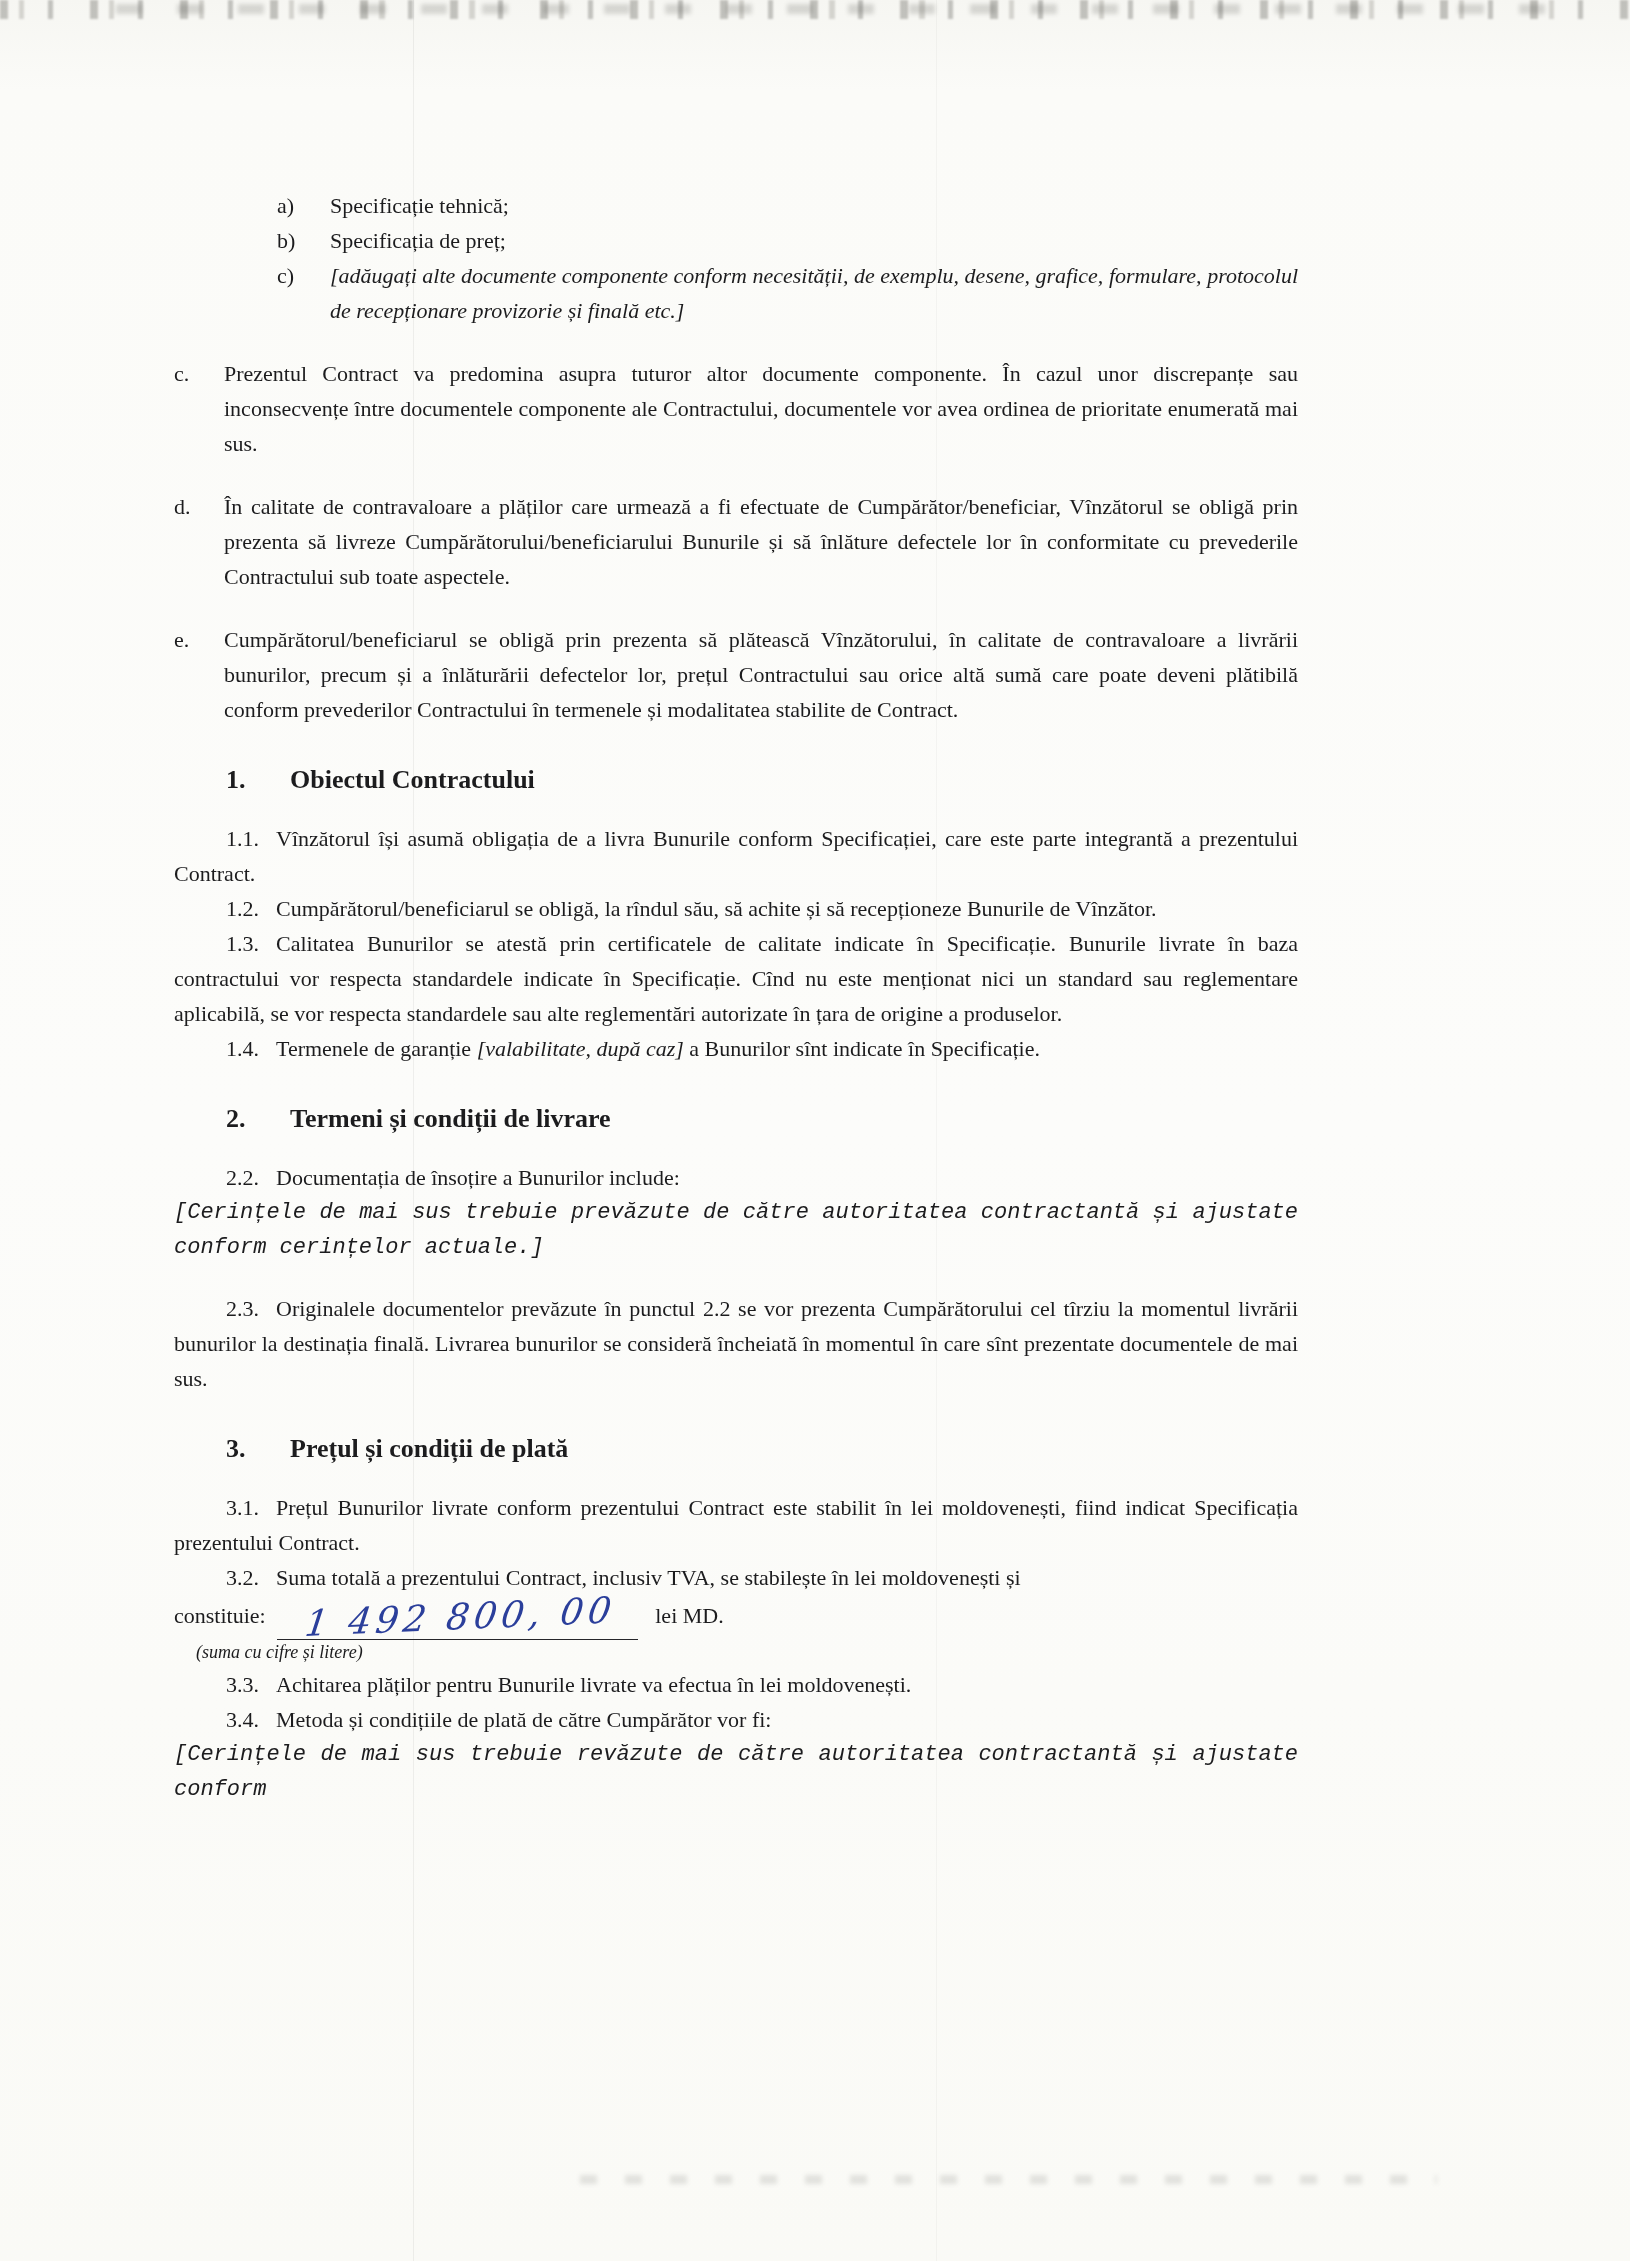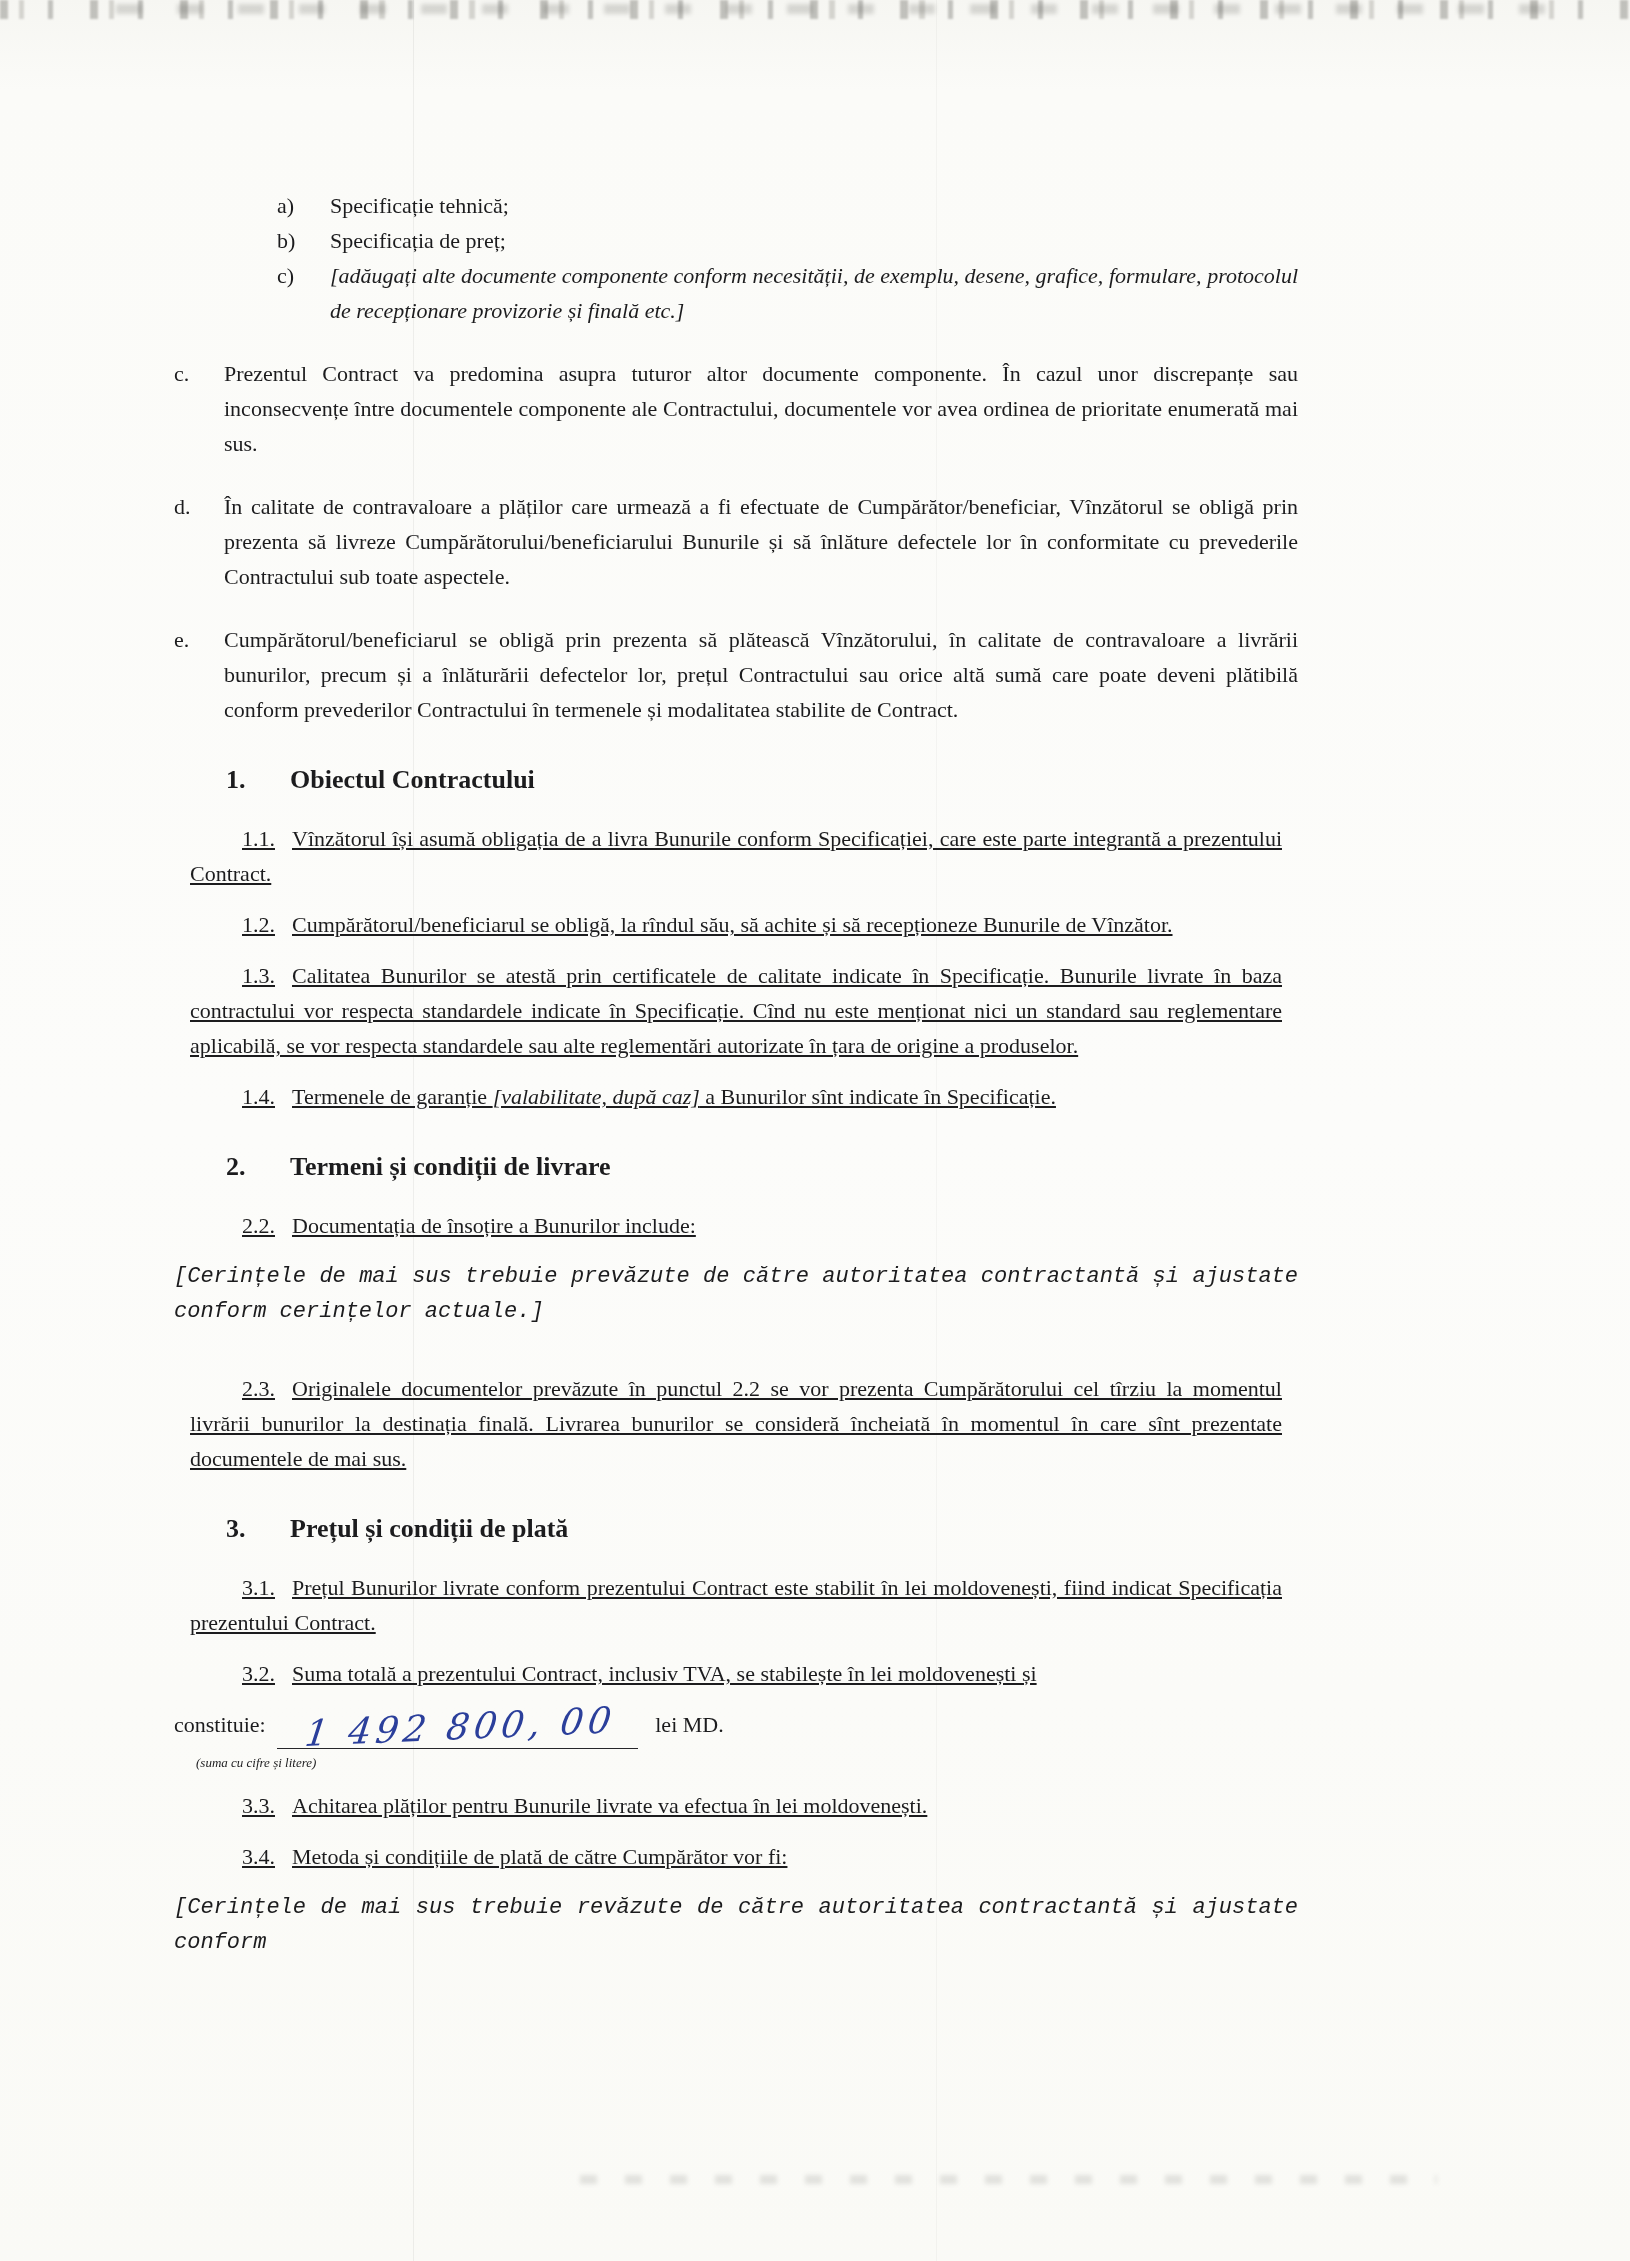--- a/index.html
+++ b/index.html
@@ -49,35 +49,35 @@
   .li-text{flex:1;}
   .italic{font-style:italic;}
   
   .lp{display:flex;margin-top:28px;}
   .lp-marker{flex:0 0 50px;}
   .lp-text{flex:1;text-align:justify;}
   
   .heading{display:flex;font-weight:bold;font-size:26px;line-height:31px;margin:37px 0 26px 52px;}
   .h-num{flex:0 0 64px;}
   
-  .np{text-indent:52px;text-align:justify;margin:16px;text-decoration:underline;}
+  .np{text-indent:52px;text-align:justify;margin:0;}
   .np .num{margin-right:17px;}
   .note{font-style:italic;text-align:justify;margin:0;font-family:Liberation Mono, monospace;}
   
   .amount-row{display:flex;align-items:flex-start;margin-top:2.6px;}
   .amount-label{flex:0 0 auto;}
   .blank{flex:0 0 361px;border-bottom:1.9px solid #26262a;margin-left:11.6px;position:relative;height:41px;}
   .handwrite{
     position:absolute;left:26px;bottom:-2.6px;white-space:nowrap;
     font-family:"DejaVu Serif",serif;font-style:italic;
     font-size:36px;letter-spacing:4.5px;color:#2b3f9b;
     transform:rotate(-2.5deg) skewX(-10deg);transform-origin:left bottom;
   }
   .amount-suffix{flex:0 0 auto;margin-left:17px;}
-  .caption{font-size:13px;line-height:19.3px;font-style:italic;margin:3.9px 0 3.9px 22px;}
+  .caption{font-size:18px;line-height:19.3px;font-style:italic;margin:3.9px 0 3.9px 22px;}
   .gap-md{height:26px;}
 </style>
 </head>
 <body>
 
 <div class="page">
   <div class="noise-top"></div>
   <div class="noise-top2"></div>
   <div class="fold fold-a"></div>
   <div class="fold fold-b"></div>

